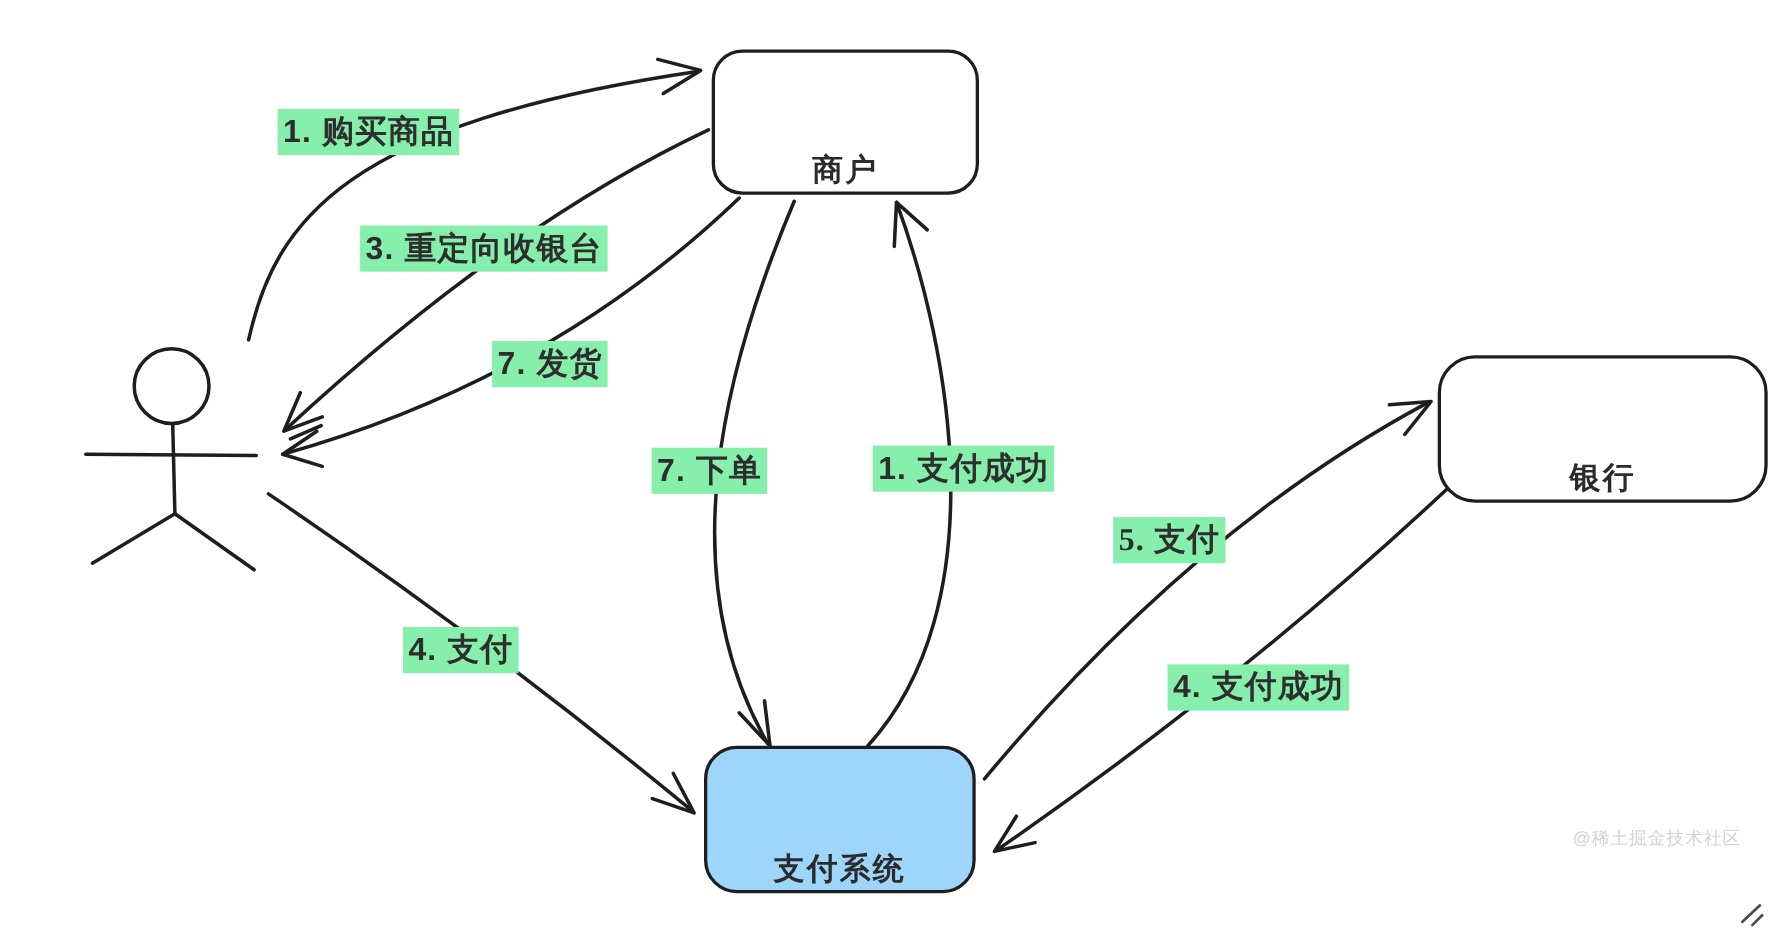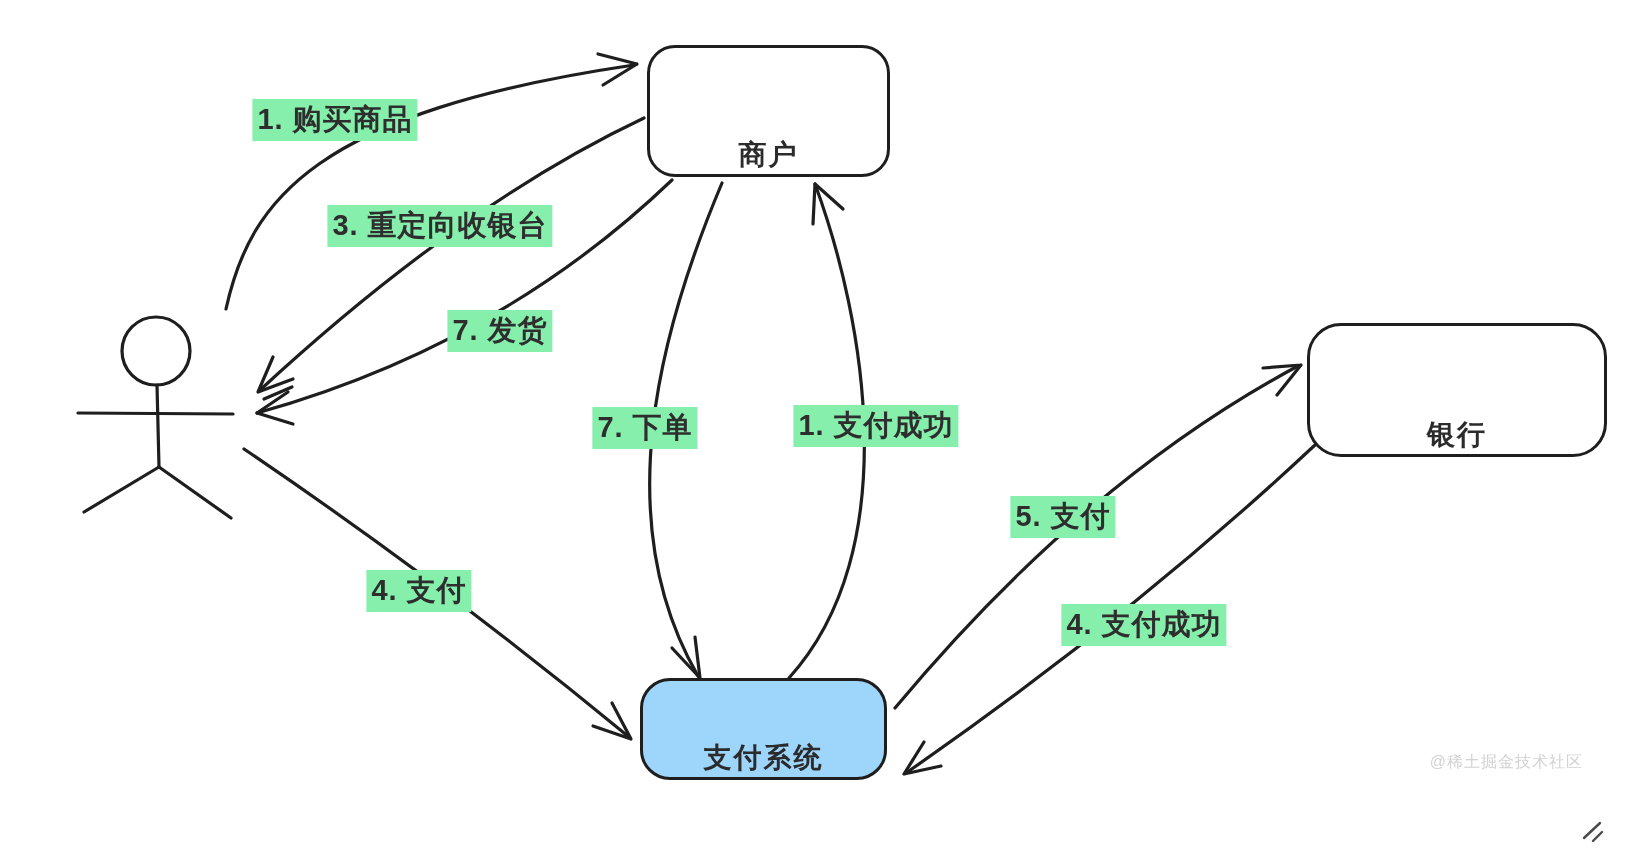--- a/index.html
+++ b/index.html
@@ -28,21 +28,21 @@
     display: flex;
     align-items: flex-end;
     justify-content: center;
     font-size: 28px;
     font-weight: 600;
     color: #2b2b2b;
     letter-spacing: 2px;
   }
   .node-merchant { left: 647px; top: 45px;  width: 243px; height: 132px; border-radius: 28px; }
   .node-bank     { left: 1307px; top: 323px; width: 300px; height: 134px; border-radius: 34px; }
-  .node-payment  { left: 640px; top: 678px; width: 247px; height: 102px; border-radius: 30px; }
+  .node-payment  { left: 640px; top: 678px; width: 247px; height: 134px; border-radius: 30px; }
   .edge-label {
     position: absolute;
     transform: translate(-50%, -50%);
     font-size: 29px;
     font-weight: 600;
     color: #2e2e2e;
     background: #86efac;
     padding: 1px 5px;
     white-space: nowrap;
     letter-spacing: 1px;
@@ -128,18 +128,18 @@
   <div class="node node-payment" style="background: rgb(158, 213, 251);">
     <span>支付系统</span>
   </div>
 
   <div class="edge-label" style="left:335px; top:120px;">1. 购买商品</div>
   <div class="edge-label" style="left:440px; top:226px;">3. 重定向收银台</div>
   <div class="edge-label" style="left:500px; top:311px;margin-top:20px;">7. 发货</div>
   <div class="edge-label" style="left:645px; top:428px;">7. 下单</div>
   <div class="edge-label" style="left:876px; top:426px;">1. 支付成功</div>
   <div class="edge-label" style="left:419px; top:591px;">4. 支付</div>
-  <div class="edge-label" style="left:1063px; top:517px;">5. 支付</div>
+  <div class="edge-label" style="left:1063px; top:491px;font-family:Liberation Serif, serif;">5. 支付</div>
   <div class="edge-label" style="left:1144px; top:625px;">4. 支付成功</div>
 
   <div class="watermark">@稀土掘金技术社区</div>
 
 </div>
 
 </body></html>

